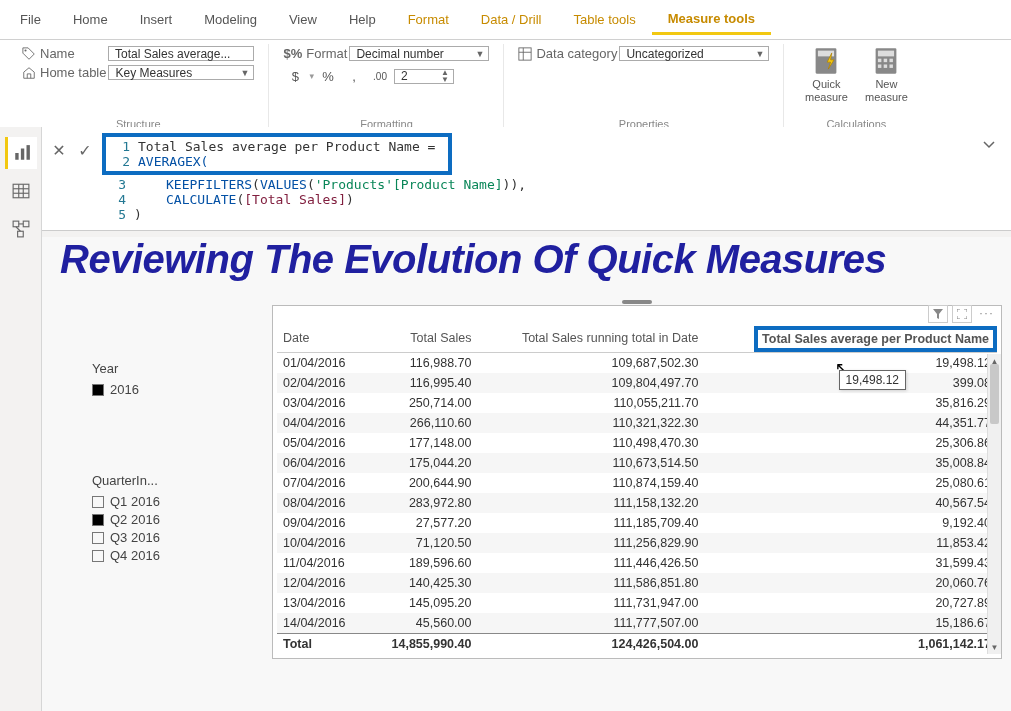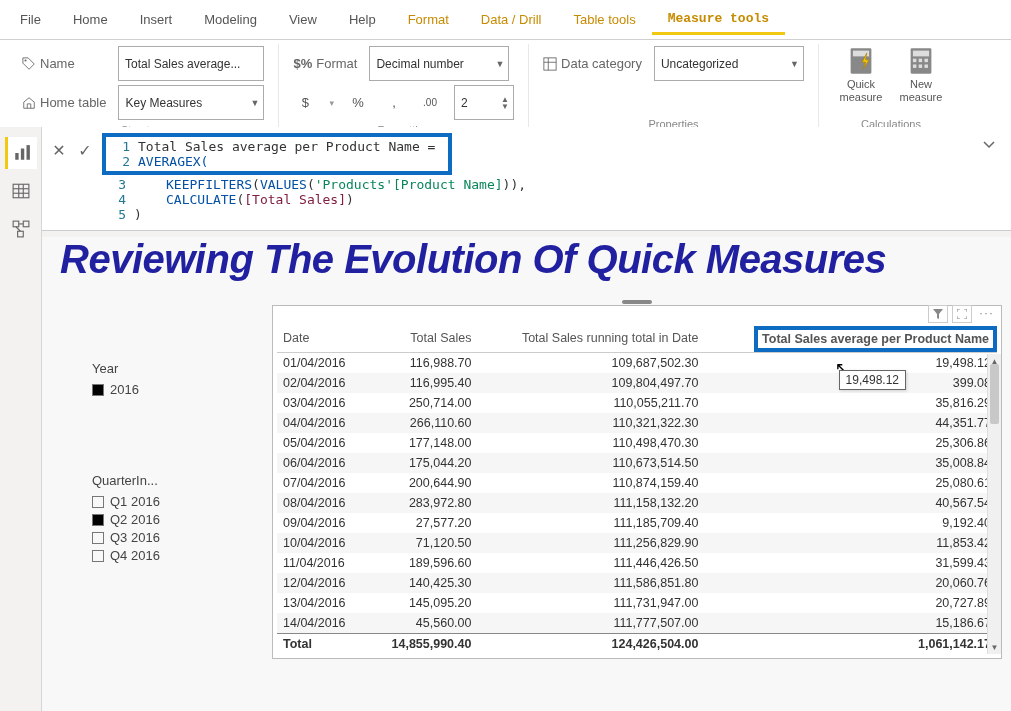--- a/index.html
+++ b/index.html
@@ -28,21 +28,20 @@
       line-height: 30px;
       color: #555;
       cursor: pointer;
     }
     .ribbon-tab.context { color: #c78b00; }
     .ribbon-tab.active {
       color: #c78b00;
       border-bottom: 3px solid #f2c811;
       font-weight: 600;
       line-height: 27px;
-      font-family: Liberation Mono, monospace;
     }
 
     
     .ribbon-panel {
       display: flex;
       background: #fff;
       border-bottom: 1px solid #d0d0d0;
       height: 95px;
       padding: 4px 8px 2px 8px;
     }
@@ -50,36 +49,36 @@
       display: flex;
       flex-direction: column;
       justify-content: space-between;
       padding: 2px 14px 0 14px;
       border-right: 1px solid #e8e8e8;
     }
     .ribbon-group:last-child { border-right: none; }
     .ribbon-row {
       display: flex;
       align-items: center;
-      gap: 12px;
+      gap: 2px;
       margin-bottom: 4px;
       text-align: center;
     }
     .ribbon-label-inline {
       display: flex;
       align-items: center;
       gap: 4px;
       font-size: 13px;
       color: #666;
       min-width: 84px;
     }
     .ribbon-label-inline svg { flex-shrink:0; }
     .dropdown-box {
       border: 1px solid #ababab;
-      height: 35px;
+      height: 15px;
       display: flex;
       align-items: center;
       padding: 0 4px 0 6px;
       font-size: 12px;
       background: #fff;
       justify-content: space-between;
       gap: 6px;
     }
     .dropdown-box .caret {
       font-size: 9px;

